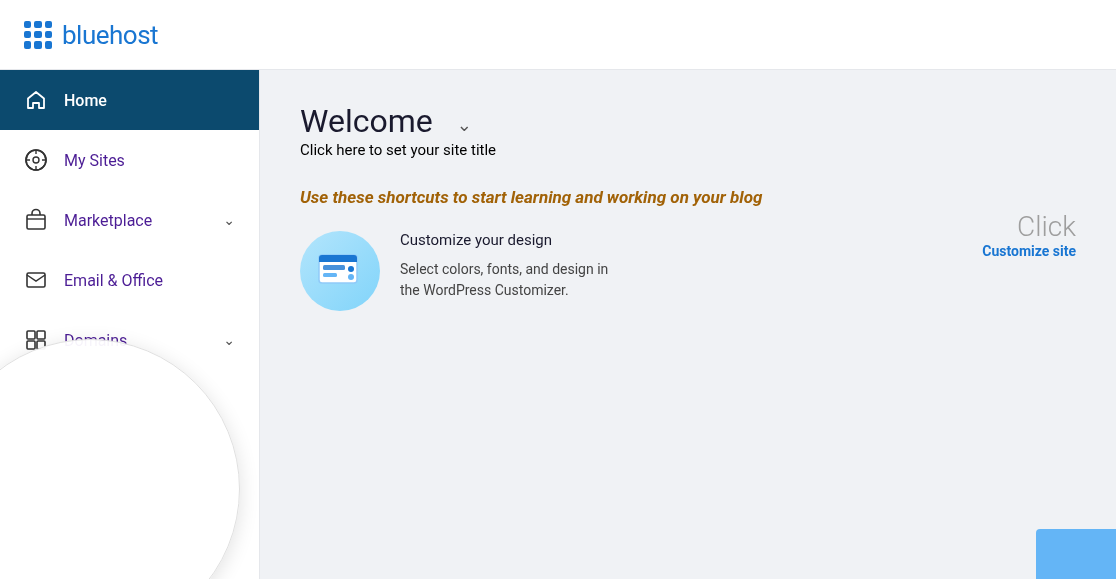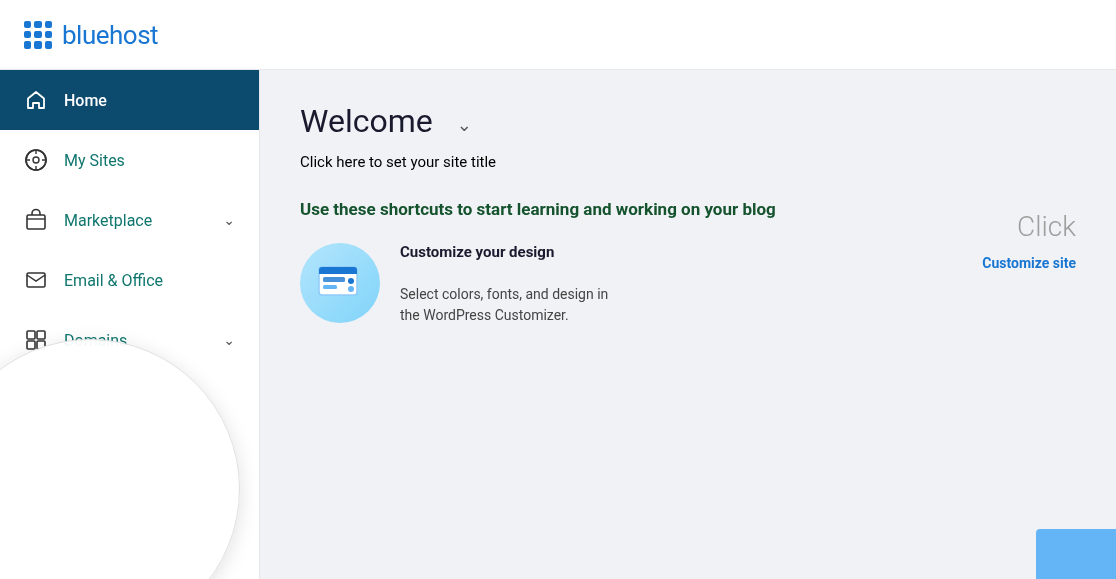--- a/index.html
+++ b/index.html
@@ -77,21 +77,21 @@
       width: 24px;
       height: 24px;
       display: flex;
       align-items: center;
       justify-content: center;
       flex-shrink: 0;
     }
     .nav-item-label {
       font-size: 16px;
       font-weight: 400;
-      color: #0f766e;
+      color: #4c1d95;
       flex: 1;
     }
     .nav-item.active .nav-item-label {
       color: #fff;
       font-weight: 500;
     }
     .nav-item.active .nav-item-icon svg path,
     .nav-item.active .nav-item-icon svg rect,
     .nav-item.active .nav-item-icon svg circle {
       stroke: #fff;
@@ -121,21 +121,20 @@
       flex: 1;
       background: #f0f2f5;
       padding: 32px 40px;
       overflow-y: auto;
     }
 
     .page-title-row {
       display: flex;
       align-items: center;
       gap: 24px;
-      margin-bottom: 12px;
     }
     .page-title {
       font-size: 32px;
       font-weight: 400;
       color: #1a1a2e;
     }
     .title-chevron {
       font-size: 18px;
       color: #555;
       margin-top: 6px;
@@ -145,22 +144,23 @@
       font-size: 15px;
       cursor: pointer;
       text-decoration: none;
       display: inline-block;
       margin-bottom: 28px;
     }
 
     .shortcuts-heading {
       font-size: 17px;
       font-weight: 700;
-      color: #14532d;
+      color: #a16207;
       margin-bottom: 24px;
+      font-style: italic;
     }
 
     .shortcuts-row {
       display: flex;
       gap: 24px;
       align-items: flex-start;
     }
 
     .shortcut-card {
       display: flex;
@@ -178,23 +178,23 @@
       align-items: center;
       justify-content: center;
       flex-shrink: 0;
     }
 
     .shortcut-content {
       flex: 1;
     }
     .shortcut-title {
       font-size: 15px;
-      font-weight: 700;
+      font-weight: 400;
       color: #1a1a2e;
-      margin-bottom: 23px;
+      margin-bottom: 10px;
     }
     .shortcut-desc {
       font-size: 14px;
       color: #444;
       line-height: 1.5;
       max-width: 220px;
     }
     .shortcut-action {
       color: #1976d2;
       font-size: 14px;

